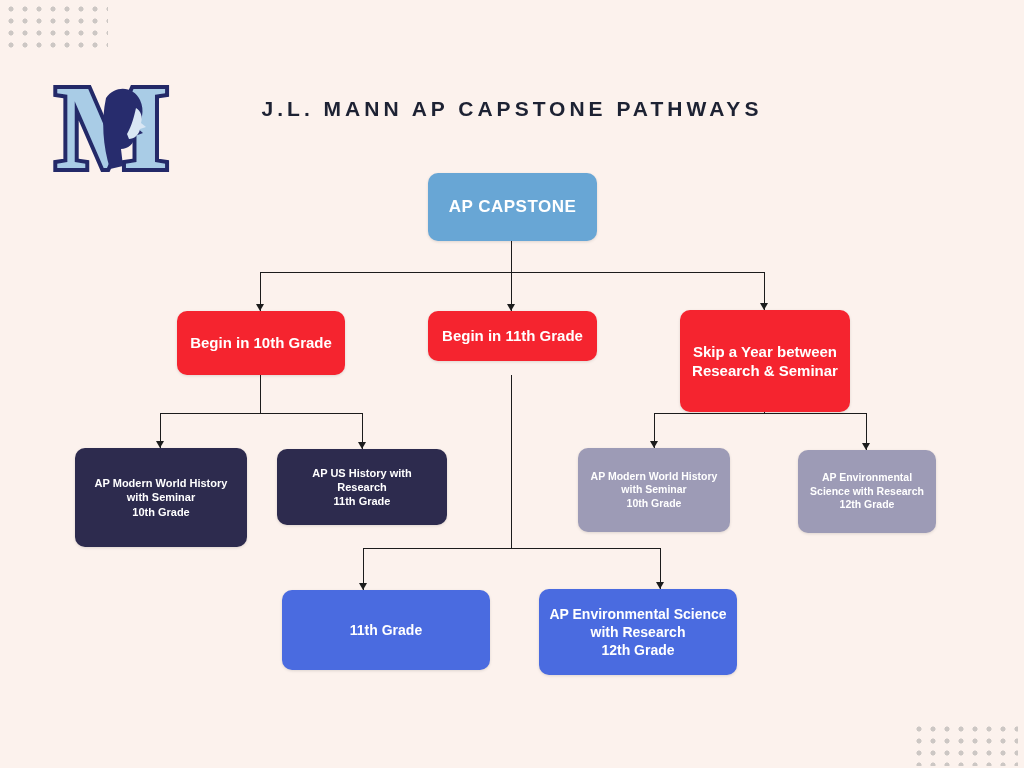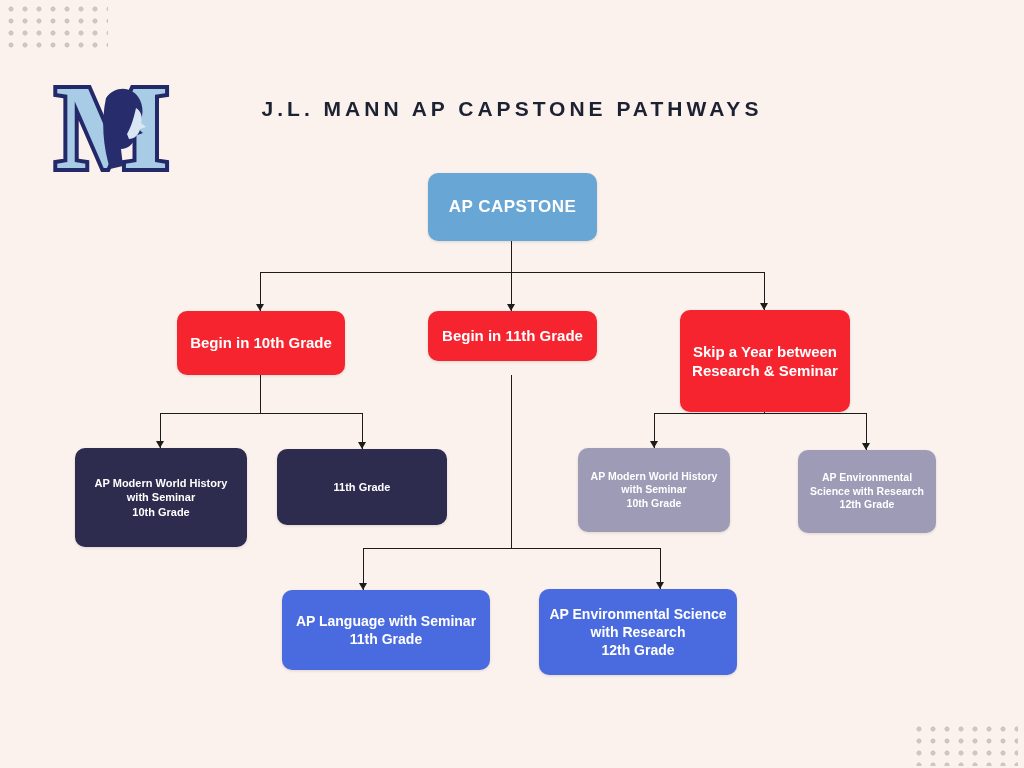--- a/index.html
+++ b/index.html
@@ -122,34 +122,34 @@
 <div class="node node-red" style="left:680px; top:310px; width:170px; height:102px;">
   <div>Skip a Year between Research &amp; Seminar</div>
 </div>
 
 <div class="node node-navy" style="left:75px; top:448px; width:172px; height:99px;">
   <div>AP Modern World History with Seminar</div>
   <div>10th Grade</div>
 </div>
 
 <div class="node node-navy" style="left:277px; top:449px; width:170px; height:76px;">
+  <div>AP US History with Research</div>
   <div>11th Grade</div>
 </div>
 
 <div class="node node-gray" style="left:578px; top:448px; width:152px; height:84px;">
   <div>AP Modern World History with Seminar</div>
   <div>10th Grade</div>
 </div>
 
 <div class="node node-gray" style="left:798px; top:450px; width:138px; height:83px;">
   <div>AP Environmental Science with Research</div>
   <div>12th Grade</div>
 </div>
 
 <div class="node node-blue" style="left:282px; top:590px; width:208px; height:80px;">
-  <div>AP Language with Seminar</div>
   <div>11th Grade</div>
 </div>
 
 <div class="node node-blue" style="left:539px; top:589px; width:198px; height:86px;">
   <div>AP Environmental Science with Research</div>
   <div>12th Grade</div>
 </div>
 
 </body></html>

